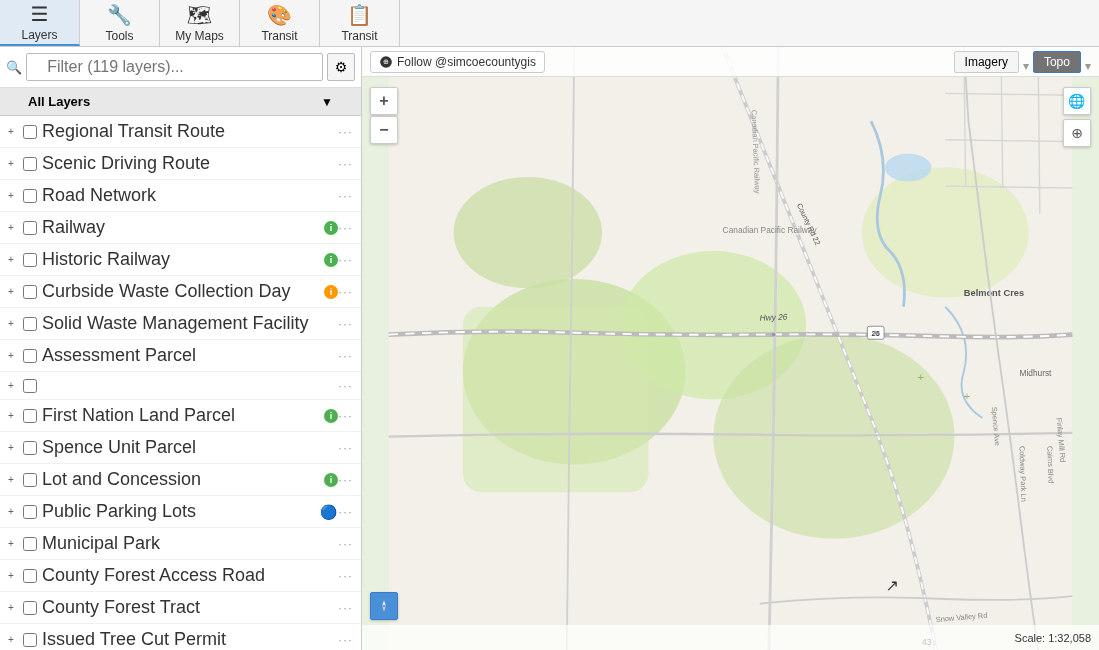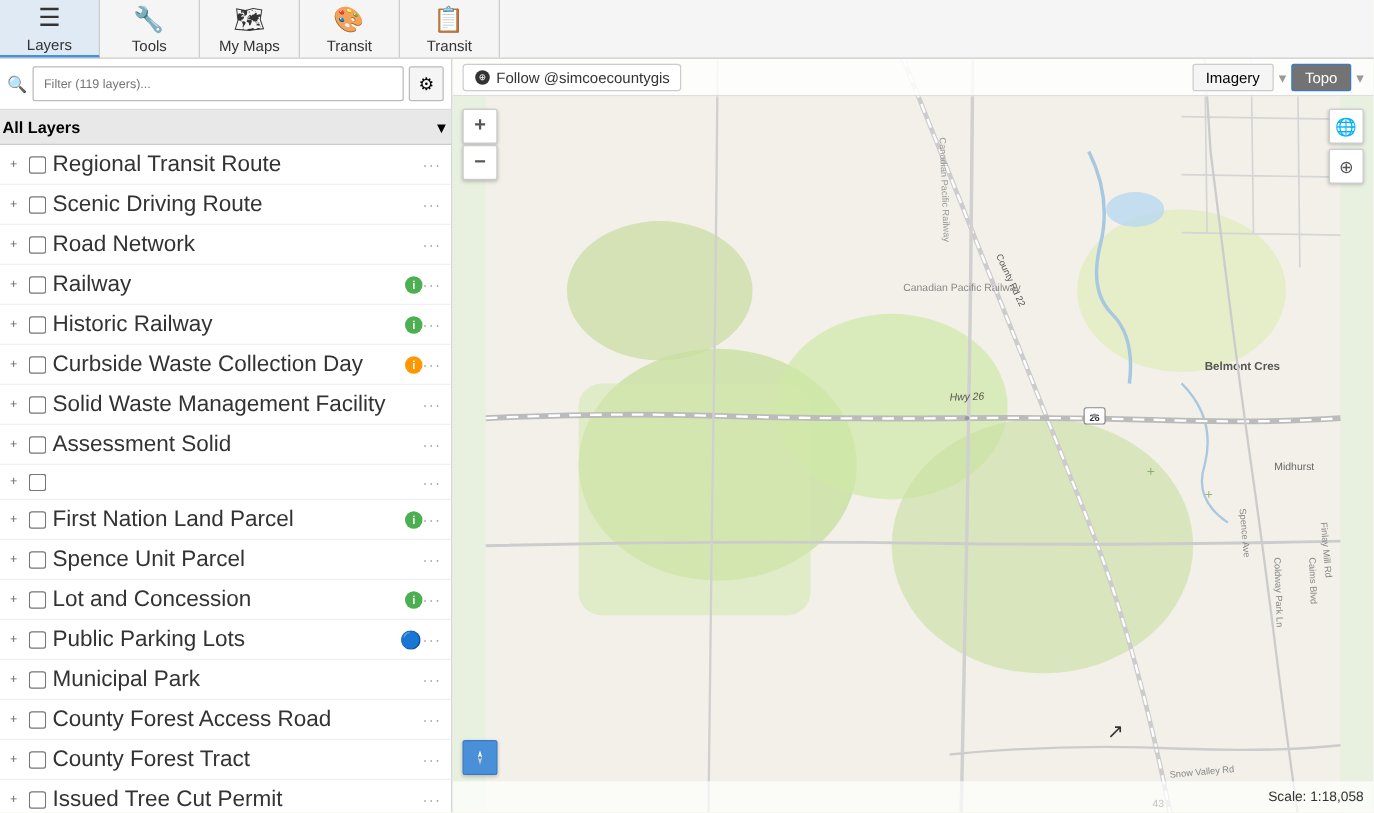--- a/index.html
+++ b/index.html
@@ -51,22 +51,22 @@
       display: flex;
       align-items: center;
       padding: 6px 6px;
       border-bottom: 1px solid #ddd;
       gap: 4px;
     }
     #filter-input {
       flex: 1;
       height: 28px;
       border: 1px solid #bbb;
-      padding: 0 8px;
-      font-size: 10px;
+      padding: 0 20px;
+      font-size: 16px;
       outline: none;
       border-radius: 2px;
     }
     #filter-settings-btn {
       width: 28px;
       height: 28px;
       border: 1px solid #bbb;
       background: #f5f5f5;
       cursor: pointer;
       display: flex;
@@ -74,21 +74,21 @@
       justify-content: center;
       border-radius: 2px;
       font-size: 14px;
     }
 
     
     #layers-header {
       display: flex;
       align-items: center;
       justify-content: space-between;
-      padding: 6px 2px;
+      padding: 6px 28px;
       background: #e8e8e8;
       border-bottom: 1px solid #ccc;
       font-weight: bold;
       font-size: 13px;
     }
     #layers-header .chevron {
       cursor: pointer;
       font-size: 12px;
     }
 
@@ -194,21 +194,21 @@
       font-size: 12px;
       color: #333;
       cursor: pointer;
       background: #fff;
       border: 1px solid #ccc;
       padding: 3px 8px;
       border-radius: 3px;
     }
     #map-mode-controls {
       display: flex;
-      align-items: center;
+      align-items: flex-end;
       gap: 4px;
     }
     .map-mode-btn {
       padding: 3px 10px;
       font-size: 12px;
       border: 1px solid #ccc;
       background: #f5f5f5;
       cursor: pointer;
       border-radius: 2px;
     }
@@ -381,21 +381,21 @@
         <div class="layer-item">
       <span class="layer-expand-btn">+</span>
       <input type="checkbox" class="layer-checkbox" style="">
       <span class="layer-name">Solid Waste Management Facility</span>
 
       <span class="layer-menu-btn">···</span>
     </div>
         <div class="layer-item">
       <span class="layer-expand-btn">+</span>
       <input type="checkbox" class="layer-checkbox" style="">
-      <span class="layer-name">Assessment Solid</span>
+      <span class="layer-name">Assessment Parcel</span>
 
       <span class="layer-menu-btn">···</span>
     </div>
         <div class="layer-item">
       <span class="layer-expand-btn">+</span>
       <input type="checkbox" class="layer-checkbox" style="">
 
       <span class="layer-menu-btn">···</span>
     </div>
         <div class="layer-item">
@@ -558,21 +558,21 @@
       <button class="zoom-btn">−</button>
     </div>
 
     <div id="map-side-controls">
       <button class="map-ctrl-btn">🌐</button>
       <button class="map-ctrl-btn">⊕</button>
     </div>
 
     <div id="map-bottom-bar">
       <div></div>
-      <div>Scale: 1:18,058</div>
+      <div>Scale: 1:32,058</div>
     </div>
 
     <div style="position:absolute;bottom:30px;left:8px;z-index:10;">
       <button class="map-ctrl-btn" style="width:28px;height:28px;background:#4a90d9;border-color:#3a7bc8;">
         <svg width="14" height="14" viewBox="0 0 24 24">
             <polygon points="12,2 15,12 12,10 9,12" fill="#fff"></polygon>
             <polygon points="12,22 9,12 12,14 15,12" fill="#ccc"></polygon>
           </svg>
       </button>
     </div>

